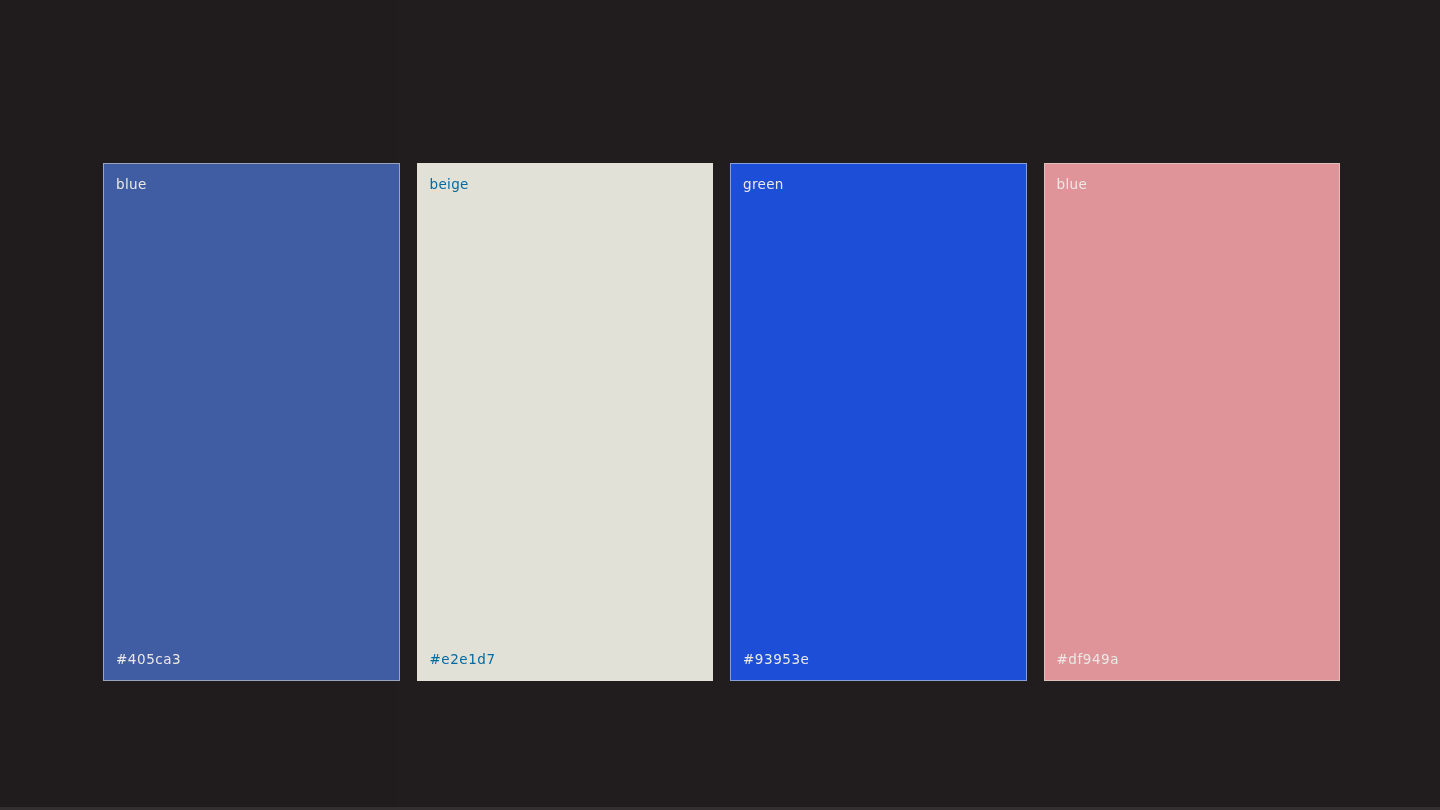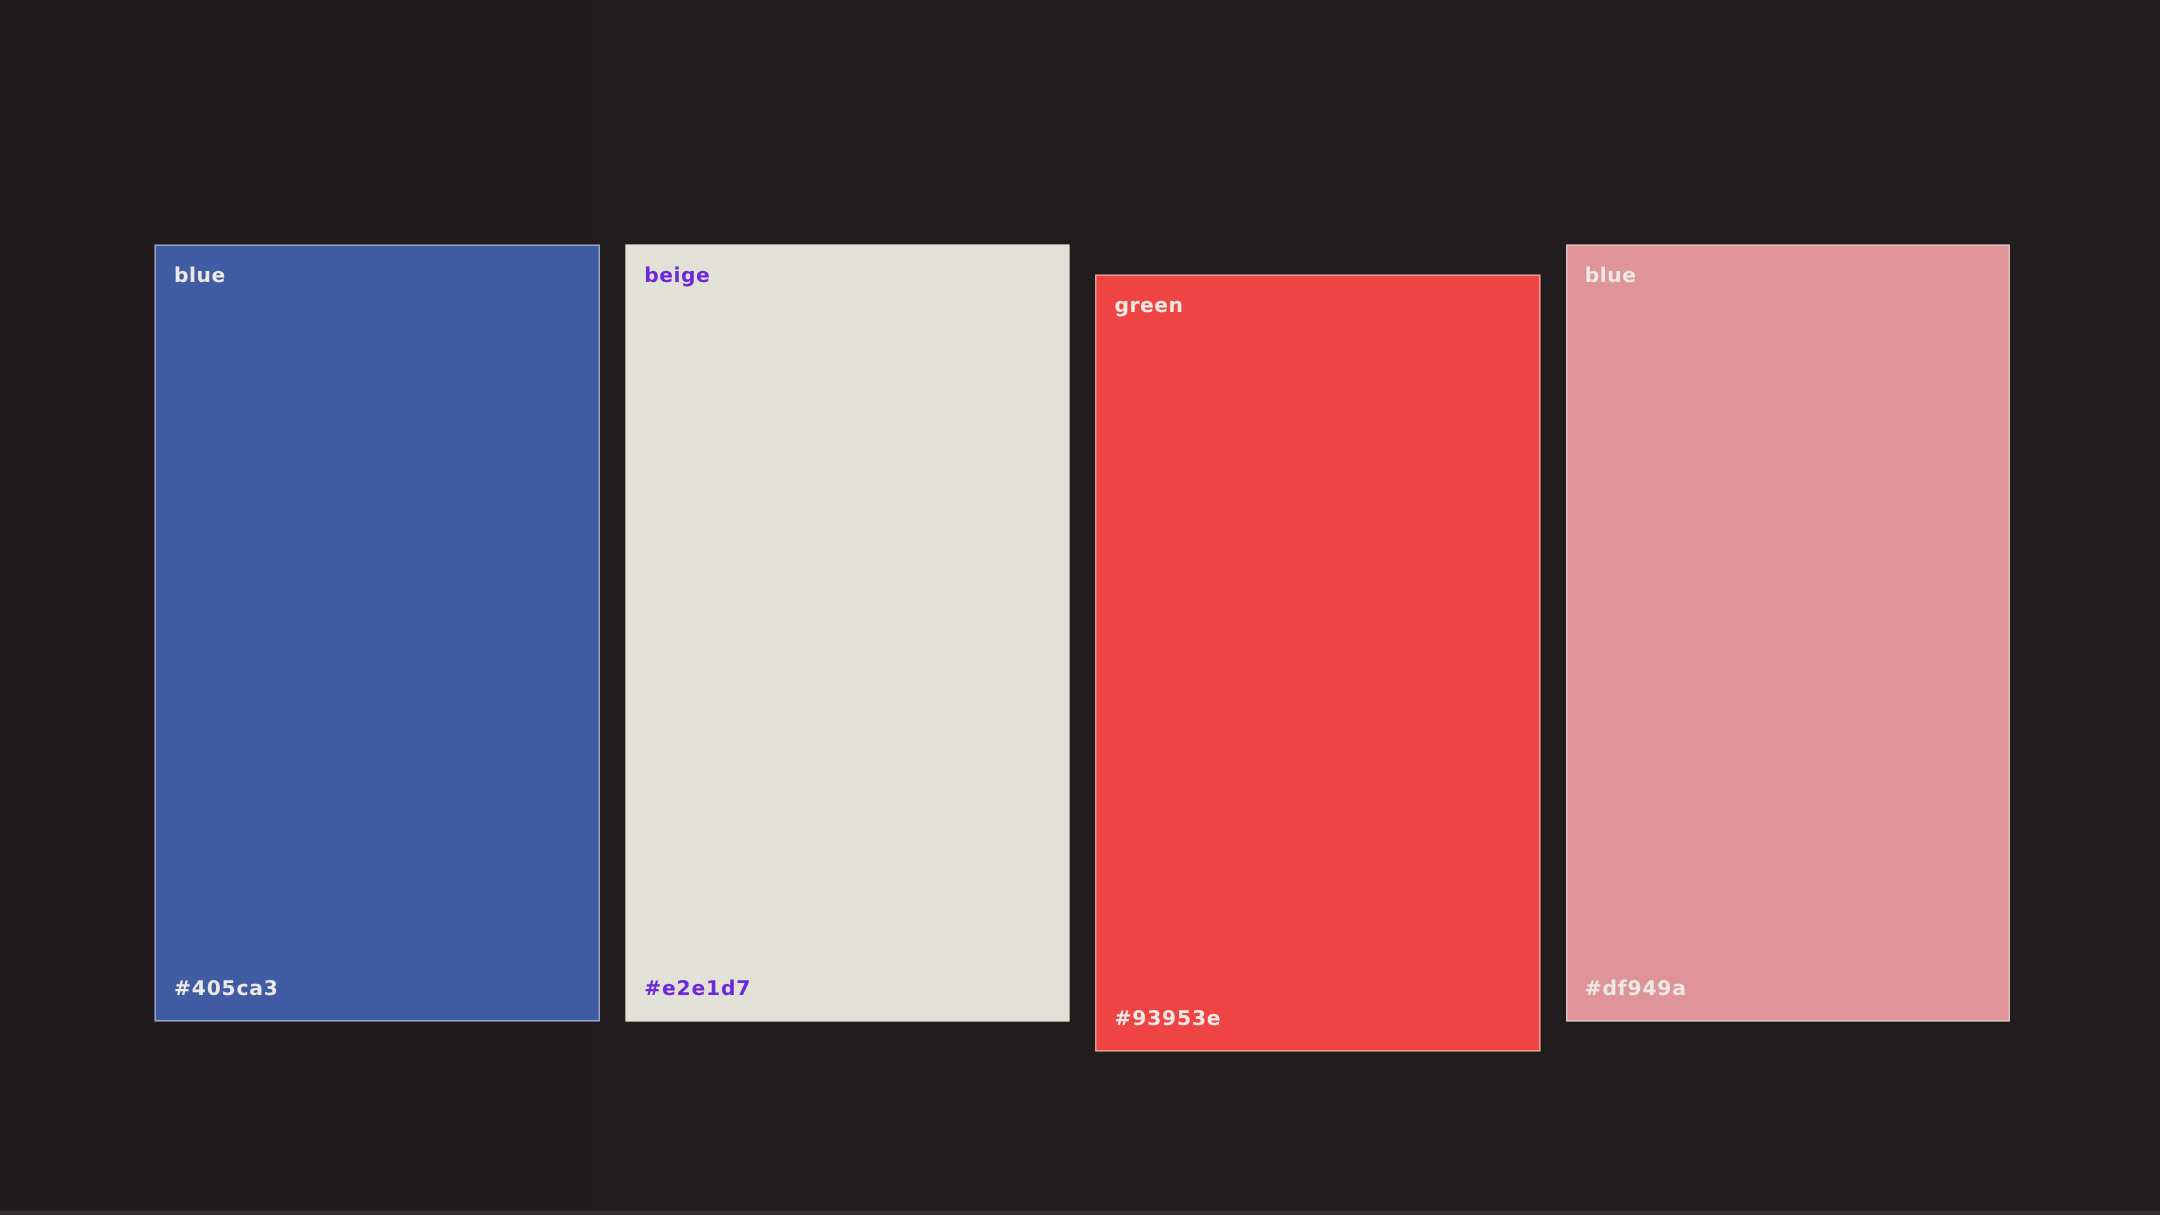--- a/index.html
+++ b/index.html
@@ -60,55 +60,54 @@
     padding: 14px 0 14px 0;
   }
 
   .swatch-name,
   .swatch-hex {
     font-size: 13.5px;
     line-height: 1;
     letter-spacing: 0.35px;
     padding-left: 12px;
     user-select: none;
-    font-weight: bold;
   }
 
   .swatch-hex {
     letter-spacing: 0.55px;
   }
 
   .light-text .swatch-name,
   .light-text .swatch-hex {
     color: #ece9e4;
   }
   .dark-text .swatch-name,
   .dark-text .swatch-hex {
-    color: #6d28d9;
+    color: #0369a1;
   }
 </style>
 </head>
 <body style="background: rgb(33, 29, 30);">
 
 <div class="bg-seam"></div>
 <div class="bg-bottom-line"></div>
 
 <div class="palette">
 
   <div class="swatch light-text" style="background-color: rgb(64, 92, 163);">
     <span class="swatch-name">blue</span>
     <span class="swatch-hex">#405ca3</span>
   </div>
 
   <div class="swatch dark-text" style="background-color: rgb(226, 225, 215);">
     <span class="swatch-name">beige</span>
     <span class="swatch-hex">#e2e1d7</span>
   </div>
 
-  <div class="swatch light-text" style="background-color: #ef4444; margin-top: 20px;">
+  <div class="swatch light-text" style="background-color: #1d4ed8;">
     <span class="swatch-name">green</span>
     <span class="swatch-hex">#93953e</span>
   </div>
 
   <div class="swatch light-text" style="background-color: rgb(223, 148, 154);">
     <span class="swatch-name">blue</span>
     <span class="swatch-hex">#df949a</span>
   </div>
 
 </div>

